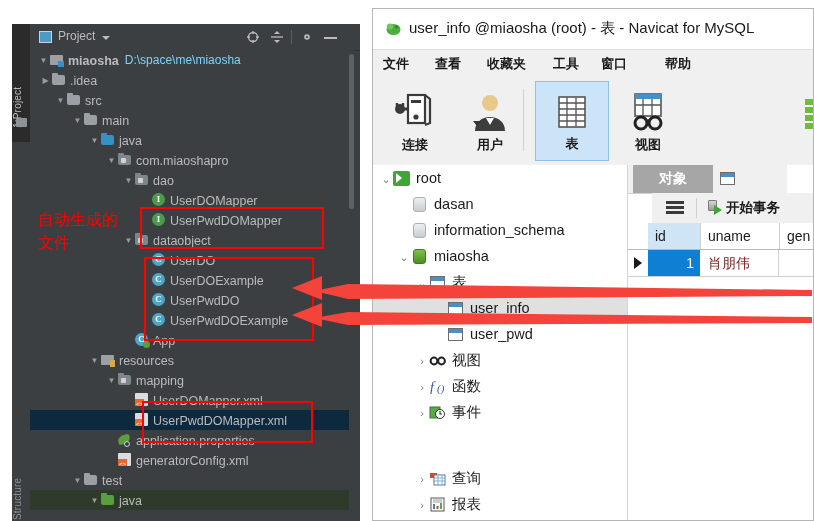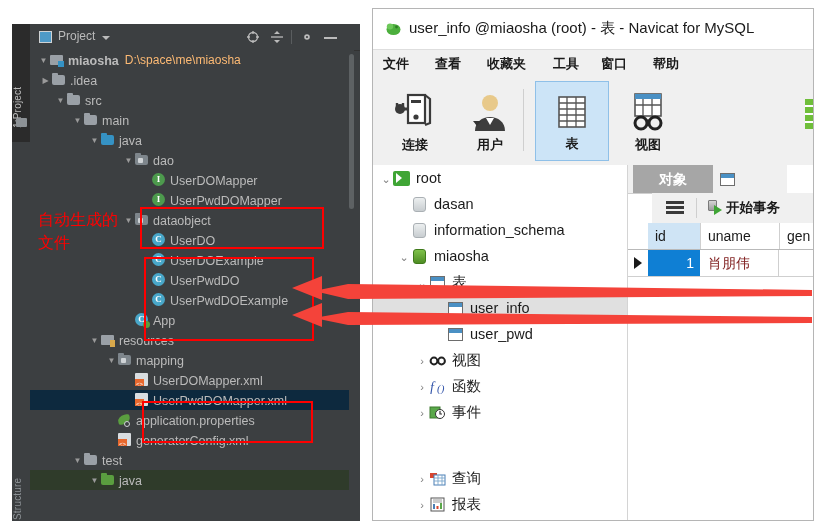--- a/index.html
+++ b/index.html
@@ -33,21 +33,21 @@
   #hdr-min{left:294px;}
   .hdr-min-bar{position:absolute;left:0;top:7px;width:13px;height:2px;background:#bbbbbb;}
 
   #ide-tree{position:absolute;left:0;top:26px;width:322px;height:471px;overflow:hidden;background:#3c3f41;}
   .row{position:relative;height:20px;line-height:20px;white-space:nowrap;font-size:12.5px;color:#bbbbbb;}
   .row.sel{background:#0d293e;}
   .row.selgreen{background:#2f3b2a;}
   .tw{display:inline-block;width:11px;text-align:center;color:#9a9a9a;font-size:8px;vertical-align:middle;}
   .ic{display:inline-block;width:15px;height:13px;vertical-align:-2px;margin-right:4px;position:relative;}
   .lbl{vertical-align:middle;}
-  .path{color:#fdba74;font-size:12px;margin-left:6px;}
+  .path{color:#7dd3fc;font-size:12px;margin-left:6px;}
   .b{font-weight:bold;}
 
   
   .f-gray{background:#9aa0a6;border-radius:1px 2px 2px 2px;}
   .f-gray:before{content:"";position:absolute;left:0;top:-2px;width:6px;height:3px;background:#9aa0a6;border-radius:1px;}
   .f-blue{background:#3592c4;border-radius:1px 2px 2px 2px;}
   .f-blue:before{content:"";position:absolute;left:0;top:-2px;width:6px;height:3px;background:#3592c4;border-radius:1px;}
   .f-green{background:#5a9e3f;border-radius:1px 2px 2px 2px;}
   .f-green:before{content:"";position:absolute;left:0;top:-2px;width:6px;height:3px;background:#5a9e3f;border-radius:1px;}
   .f-mod{background:#9aa0a6;border-radius:1px;}
@@ -115,21 +115,21 @@
   .nvic{display:inline-block;width:17px;height:15px;vertical-align:-3px;margin-right:6px;position:relative;}
   .db-gray{background:linear-gradient(#eceff0,#c8cdd0);border:1px solid #aab0b4;border-radius:3px;box-sizing:border-box;}
   .db-green{background:linear-gradient(#7fc24a,#4e8c24);border:1px solid #3f7a1b;border-radius:3px;box-sizing:border-box;}
   .tbl-ic{background:#ffffff;border:1px solid #6d6d6d;box-sizing:border-box;}
   .tbl-ic:before{content:"";position:absolute;left:0;top:0;right:0;height:4px;background:#4a90c4;}
   .root-ic{background:#3fa535;border-radius:2px;}
   .root-ic:after{content:"";position:absolute;left:3px;top:2px;width:0;height:0;
         border-left:6px solid #ffffff;border-top:5px solid transparent;border-bottom:5px solid transparent;}
 
   #nv-right{position:absolute;left:255px;top:0;width:185px;height:357px;background:#ffffff;}
-  #nv-tabbar{position:absolute;left:0;top:0;width:159px;height:28px;background:#f0f0f0;border-bottom:1px solid #cfcfcf;}
+  #nv-tabbar{position:absolute;left:0;top:0;width:159px;height:28px;background:#f0f0f0;border-bottom:1px solid #cfcfcf;font-family:Liberation Serif, serif;}
   #tab-obj{position:absolute;left:5px;top:0;width:80px;height:28px;background:#a6a6a6;
            text-align:center;line-height:28px;font-size:14px;color:#ffffff;font-weight:bold;}
   #tab-table{position:absolute;left:92px;top:0;height:28px;line-height:28px;font-size:14px;color:#1a1a1a;}
   #tab-table-ic{display:inline-block;width:15px;height:13px;vertical-align:-2px;margin-right:5px;position:relative;
         background:#fff;border:1px solid #6d6d6d;box-sizing:border-box;}
   #tab-table-ic:before{content:"";position:absolute;left:0;top:0;right:0;height:4px;background:#4a90c4;}
 
   #nv-grid-toolbar{position:absolute;left:0;top:28px;width:185px;height:30px;background:#f0f0f0;
                    border-bottom:1px solid #cfcfcf;margin-left:24px;}
   #gt-ham{position:absolute;left:14px;top:8px;width:18px;height:14px;}
@@ -206,20 +206,21 @@
           <span class="hdr-min-bar"></span>
         </div>
     </div>
 
     <div id="ide-tree">
         <div class="row" style="padding-left: 8px;"><span class="tw">▼</span><span class="ic"><span class="f-mod" style="position: absolute; left: 1px; top: 2px; width: 13px; height: 10px;"></span></span><span class="lbl b">miaosha</span><span class="path">D:\space\me\miaosha</span></div>
         <div class="row" style="padding-left: 10px;"><span class="tw">▶</span><span class="ic"><span class="f-gray" style="position: absolute; left: 1px; top: 2px; width: 13px; height: 10px;"></span></span><span class="lbl">.idea</span></div>
         <div class="row" style="padding-left: 25px;"><span class="tw">▼</span><span class="ic"><span class="f-gray" style="position: absolute; left: 1px; top: 2px; width: 13px; height: 10px;"></span></span><span class="lbl">src</span></div>
         <div class="row" style="padding-left: 42px;"><span class="tw">▼</span><span class="ic"><span class="f-gray" style="position: absolute; left: 1px; top: 2px; width: 13px; height: 10px;"></span></span><span class="lbl">main</span></div>
         <div class="row" style="padding-left: 59px;"><span class="tw">▼</span><span class="ic"><span class="f-blue" style="position: absolute; left: 1px; top: 2px; width: 13px; height: 10px;"></span></span><span class="lbl">java</span></div>
+        <div class="row" style="padding-left: 76px;"><span class="tw">▼</span><span class="ic"><span class="f-pkg" style="position: absolute; left: 1px; top: 2px; width: 13px; height: 10px;"></span></span><span class="lbl">com.miaoshapro</span></div>
         <div class="row" style="padding-left: 93px;"><span class="tw">▼</span><span class="ic"><span class="f-pkg" style="position: absolute; left: 1px; top: 2px; width: 13px; height: 10px;"></span></span><span class="lbl">dao</span></div>
         <div class="row" style="padding-left: 110px;"><span class="tw"></span><span class="ic"><span class="ci ci-i" style="position: absolute; left: 1px; top: 0px;">I</span></span><span class="lbl">UserDOMapper</span></div>
         <div class="row" style="padding-left: 110px;"><span class="tw"></span><span class="ic"><span class="ci ci-i" style="position: absolute; left: 1px; top: 0px;">I</span></span><span class="lbl">UserPwdDOMapper</span></div>
         <div class="row" style="padding-left: 93px;"><span class="tw">▼</span><span class="ic"><span class="f-pkg" style="position: absolute; left: 1px; top: 2px; width: 13px; height: 10px;"></span></span><span class="lbl">dataobject</span></div>
         <div class="row" style="padding-left: 110px;"><span class="tw"></span><span class="ic"><span class="ci ci-c" style="position: absolute; left: 1px; top: 0px;">C</span></span><span class="lbl">UserDO</span></div>
         <div class="row" style="padding-left: 110px;"><span class="tw"></span><span class="ic"><span class="ci ci-c" style="position: absolute; left: 1px; top: 0px;">C</span></span><span class="lbl">UserDOExample</span></div>
         <div class="row" style="padding-left: 110px;"><span class="tw"></span><span class="ic"><span class="ci ci-c" style="position: absolute; left: 1px; top: 0px;">C</span></span><span class="lbl">UserPwdDO</span></div>
         <div class="row" style="padding-left: 110px;"><span class="tw"></span><span class="ic"><span class="ci ci-c" style="position: absolute; left: 1px; top: 0px;">C</span></span><span class="lbl">UserPwdDOExample</span></div>
         <div class="row" style="padding-left: 93px;"><span class="tw"></span><span class="ic"><span class="ci ci-app" style="position: absolute; left: 1px; top: 0px;">C</span></span><span class="lbl">App</span></div>
         <div class="row" style="padding-left: 59px;"><span class="tw">▼</span><span class="ic"><span class="f-res" style="position: absolute; left: 1px; top: 2px; width: 13px; height: 10px;"></span></span><span class="lbl">resources</span></div>
@@ -256,21 +257,21 @@
     </div>
     <div id="nv-title-text">user_info @miaosha (root) - 表 - Navicat for MySQL</div>
   </div>
 
   <div id="nv-menubar">
       <div class="menu-item" style="left: 10px;">文件</div>
       <div class="menu-item" style="left: 62px;">查看</div>
       <div class="menu-item" style="left: 114px;">收藏夹</div>
       <div class="menu-item" style="left: 180px;">工具</div>
       <div class="menu-item" style="left: 228px;">窗口</div>
-      <div class="menu-item" style="left: 280px;">帮助</div>
+      <div class="menu-item" style="left: 292px;">帮助</div>
     </div>
 
   <div id="nv-toolbar">
     <div id="tb-sep"></div>
   <div class="tb-btn" style="left: 5px;">
         <div class="tb-ico"><svg width="46" height="42" viewBox="0 0 46 42">
             <rect x="16" y="4" width="17" height="28" fill="#fff" stroke="#3a3a3a" stroke-width="2.2"></rect>
             <path d="M33 4l5 4v24l-5 2" fill="none" stroke="#3a3a3a" stroke-width="2.2"></path>
             <circle cx="24" cy="26" r="2.6" fill="#3a3a3a"></circle>
             <rect x="19" y="9" width="10" height="3" fill="#3a3a3a"></rect>

